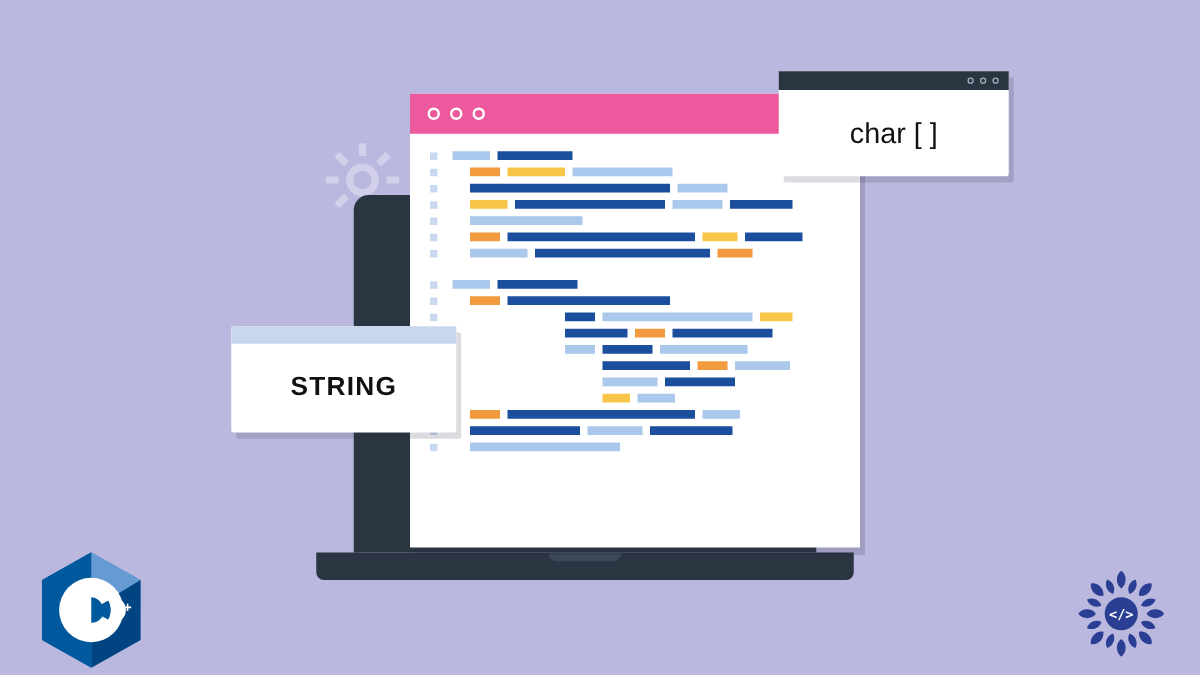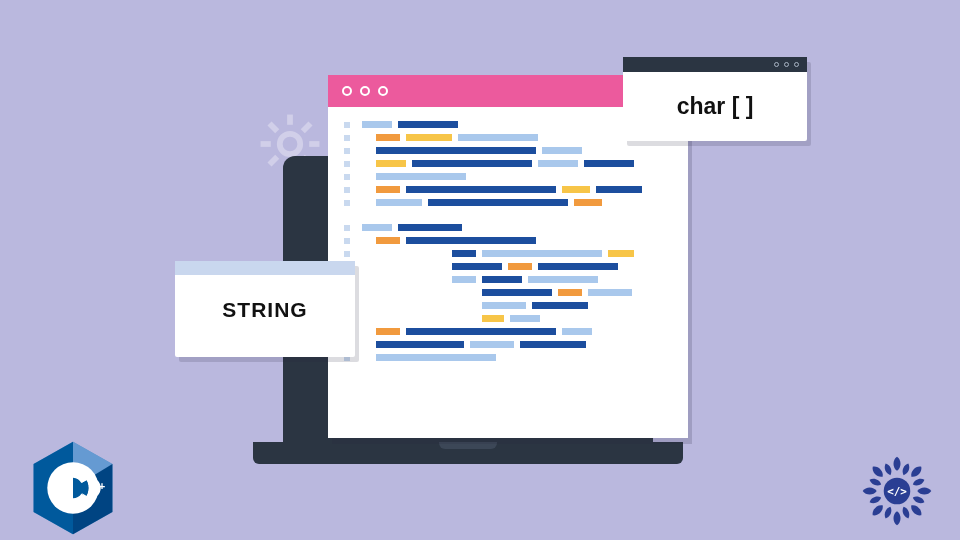--- a/index.html
+++ b/index.html
@@ -97,24 +97,24 @@
     border-radius: 0;
   }
   .c-db { background: #1c4e9e; } 
   .c-lb { background: #a9c8ec; } 
   .c-or { background: #f19a3e; } 
   .c-yl { background: #f7c548; }
 
   
   .card-string {
     position: absolute;
-    left: 175px;
+    left: 185px;
     top: 261px;
     width: 180px;
-    height: 96px;
+    height: 85px;
     background: #fff;
     box-shadow: 4px 5px 0 rgba(40,40,60,0.16);
     border-radius: 2px;
   }
   .card-string .bar {
     height: 14px;
     background: #c9d7ee;
   }
   .card-string .txt {
     height: 70px;
@@ -149,21 +149,21 @@
   }
   .bar-dot {
     width: 5px; height: 5px; border-radius: 50%;
     border: 1.5px solid #a7b2c2;
   }
   .card-char .txt {
     height: 69px;
     display: flex;
     align-items: center;
     justify-content: center;
-    font-weight: 700;
+    font-weight: 400;
     font-size: 23px;
     color: #111;
   }
 
   
   .cpp-logo {
     position: absolute;
     left: 30px;
     top: 440px;
     width: 86px;

